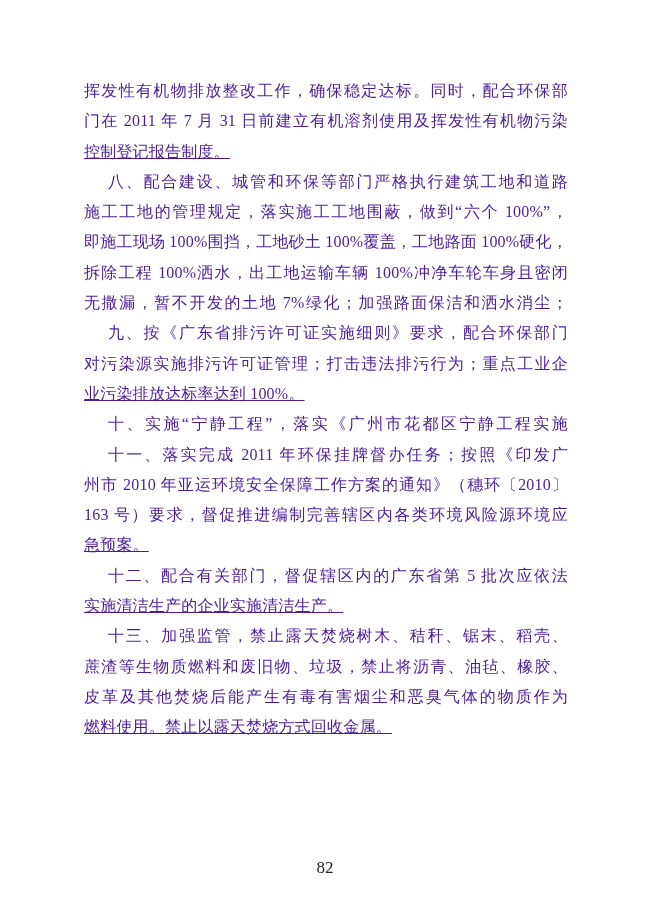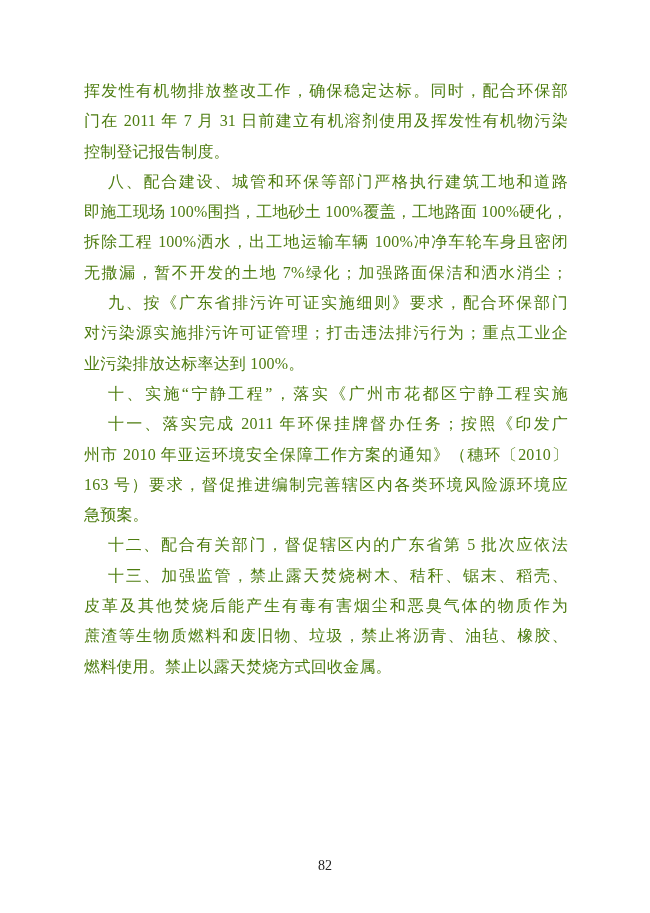--- a/index.html
+++ b/index.html
@@ -14,66 +14,69 @@
       background: #ffffff;
       overflow: hidden;
       font-family: "Liberation Serif", "DejaVu Serif", serif;
     }
     .text-block {
       position: absolute;
       left: 84px;
       top: 76px;
       width: 484px;
       font-size: 16px;
-      color: #4d7c0f;
+      color: #4c1d95;
     }
     .line {
       line-height: 30.3px;
       text-align: justify;
       text-align-last: justify;
       letter-spacing: 0.2px;
     }
     .line.last {
       text-align: left;
       text-align-last: left;
+      text-decoration: underline;
     }
     .line.indented {
       text-indent: 24px;
     }
     .footer {
       position: absolute;
       top: 858px;
       left: 0;
       width: 650px;
       text-align: center;
-      font-size: 14px;
+      font-size: 17px;
       color: #222222;
       font-family: "Liberation Serif", "DejaVu Serif", serif;
     }
   </style>
 </head>
 <body>
 
 <div class="page">
   <div class="text-block">
       <div class="line">挥发性有机物排放整改工作，确保稳定达标。同时，配合环保部</div>
       <div class="line">门在 2011 年 7 月 31 日前建立有机溶剂使用及挥发性有机物污染</div>
       <div class="line last">控制登记报告制度。</div>
       <div class="line indented">八、配合建设、城管和环保等部门严格执行建筑工地和道路</div>
+      <div class="line">施工工地的管理规定，落实施工工地围蔽，做到“六个 100%”，</div>
       <div class="line">即施工现场 100%围挡，工地砂土 100%覆盖，工地路面 100%硬化，</div>
       <div class="line">拆除工程 100%洒水，出工地运输车辆 100%冲净车轮车身且密闭</div>
       <div class="line">无撒漏，暂不开发的土地 7%绿化；加强路面保洁和洒水消尘；</div>
       <div class="line indented">九、按《广东省排污许可证实施细则》要求，配合环保部门</div>
       <div class="line">对污染源实施排污许可证管理；打击违法排污行为；重点工业企</div>
       <div class="line last">业污染排放达标率达到 100%。</div>
       <div class="line indented">十、实施“宁静工程”，落实《广州市花都区宁静工程实施</div>
       <div class="line indented">十一、落实完成 2011 年环保挂牌督办任务；按照《印发广</div>
       <div class="line">州市 2010 年亚运环境安全保障工作方案的通知》（穗环〔2010〕</div>
       <div class="line">163 号）要求，督促推进编制完善辖区内各类环境风险源环境应</div>
       <div class="line last">急预案。</div>
       <div class="line indented">十二、配合有关部门，督促辖区内的广东省第 5 批次应依法</div>
+      <div class="line last">实施清洁生产的企业实施清洁生产。</div>
       <div class="line indented">十三、加强监管，禁止露天焚烧树木、秸秆、锯末、稻壳、</div>
+      <div class="line">蔗渣等生物质燃料和废旧物、垃圾，禁止将沥青、油毡、橡胶、</div>
       <div class="line">皮革及其他焚烧后能产生有毒有害烟尘和恶臭气体的物质作为</div>
-      <div class="line">蔗渣等生物质燃料和废旧物、垃圾，禁止将沥青、油毡、橡胶、</div>
       <div class="line last">燃料使用。禁止以露天焚烧方式回收金属。</div>
     </div>
   <div class="footer">82</div>
 </div>
 
 </body></html>

